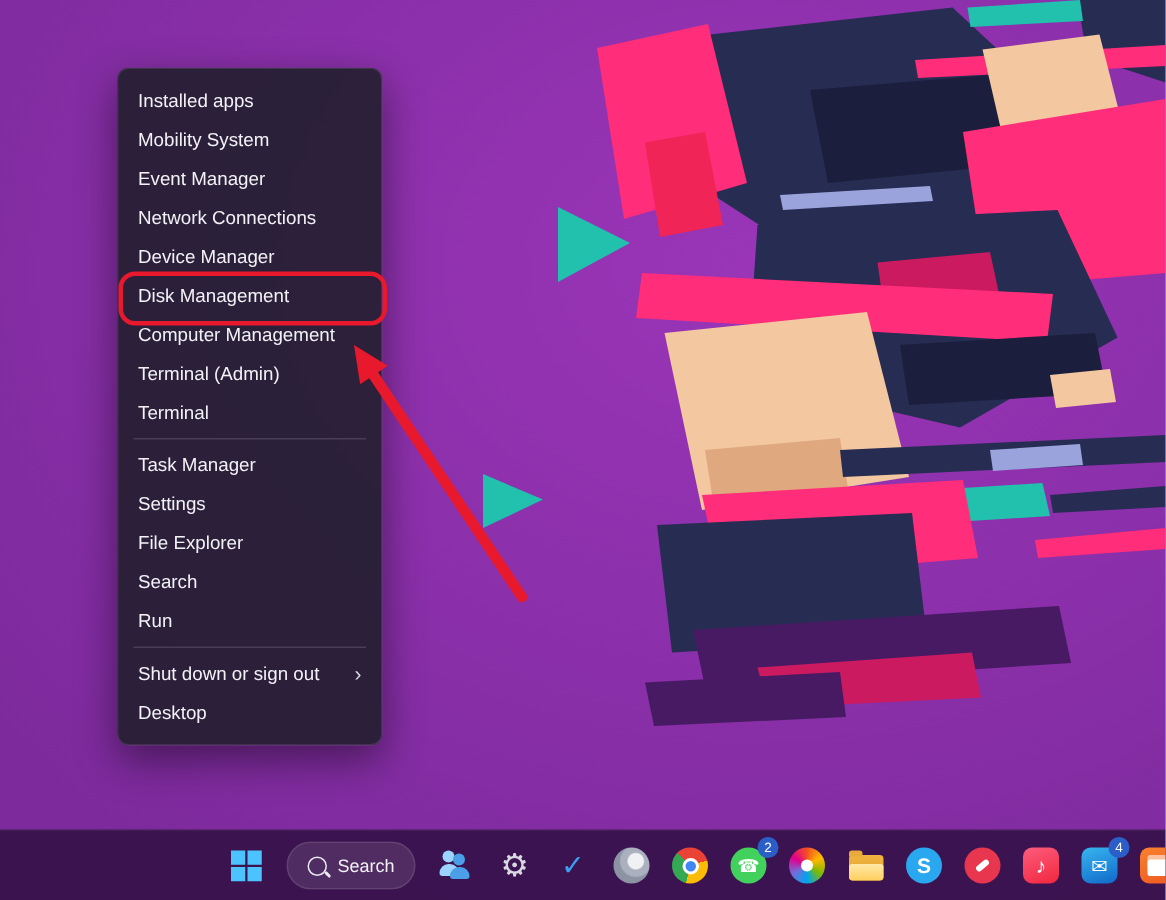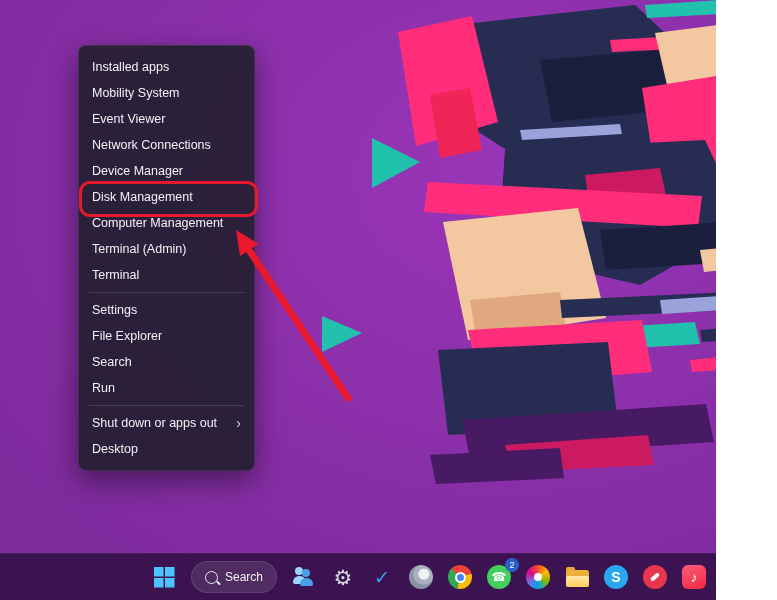--- a/index.html
+++ b/index.html
@@ -1,17 +1,17 @@
 <!DOCTYPE html>
 <html><head>
 <meta charset="utf-8">
 <style>
   html,body{margin:0;padding:0;}
   body{width:777px;height:600px;overflow:hidden;font-family:"Liberation Sans","DejaVu Sans",sans-serif;}
-  #desktop{position:relative;width:716px;height:600px;background:#1d4ed8;overflow:hidden;}
+  #desktop{position:relative;width:777px;height:600px;background:#1d4ed8;overflow:hidden;}
   #wallpaper{position:absolute;inset:0;}
 
   
   #winx-menu{
     position:absolute;left:78px;top:45px;width:177px;box-sizing:border-box;
     padding:8px 0;background:rgba(40,31,53,0.96);
     border:1px solid rgba(255,255,255,0.09);border-radius:8px;
     box-shadow:0 10px 28px rgba(0,0,0,0.45);color:#f2f2f6;z-index:5;
   }
   .menu-item{
@@ -143,21 +143,21 @@
   </svg>
 
   <div id="winx-menu">
     <div class="menu-item">
         <span>Installed apps</span>
       </div>
     <div class="menu-item">
         <span>Mobility System</span>
       </div>
     <div class="menu-item">
-        <span>Event Viewer</span>
+        <span>Event Manager</span>
       </div>
     <div class="menu-item">
         <span>Network Connections</span>
       </div>
     <div class="menu-item">
         <span>Device Manager</span>
       </div>
     <div class="menu-item">
         <span>Disk Management</span>
       </div>
@@ -165,34 +165,37 @@
         <span>Computer Management</span>
       </div>
     <div class="menu-item">
         <span>Terminal (Admin)</span>
       </div>
     <div class="menu-item">
         <span>Terminal</span>
       </div>
     <div class="menu-sep"></div>
     <div class="menu-item">
+        <span>Task Manager</span>
+      </div>
+    <div class="menu-item">
         <span>Settings</span>
       </div>
     <div class="menu-item">
         <span>File Explorer</span>
       </div>
     <div class="menu-item">
         <span>Search</span>
       </div>
     <div class="menu-item">
         <span>Run</span>
       </div>
     <div class="menu-sep"></div>
     <div class="menu-item">
-      <span>Shut down or apps out</span>
+      <span>Shut down or sign out</span>
       <span class="chevron">›</span>
     </div>
     <div class="menu-item">
         <span>Desktop</span>
       </div>
   </div>
 
   <div id="highlight-box"></div>
 
   <svg id="annotation-arrow" width="777" height="600" viewBox="0 0 777 600" aria-hidden="true">

